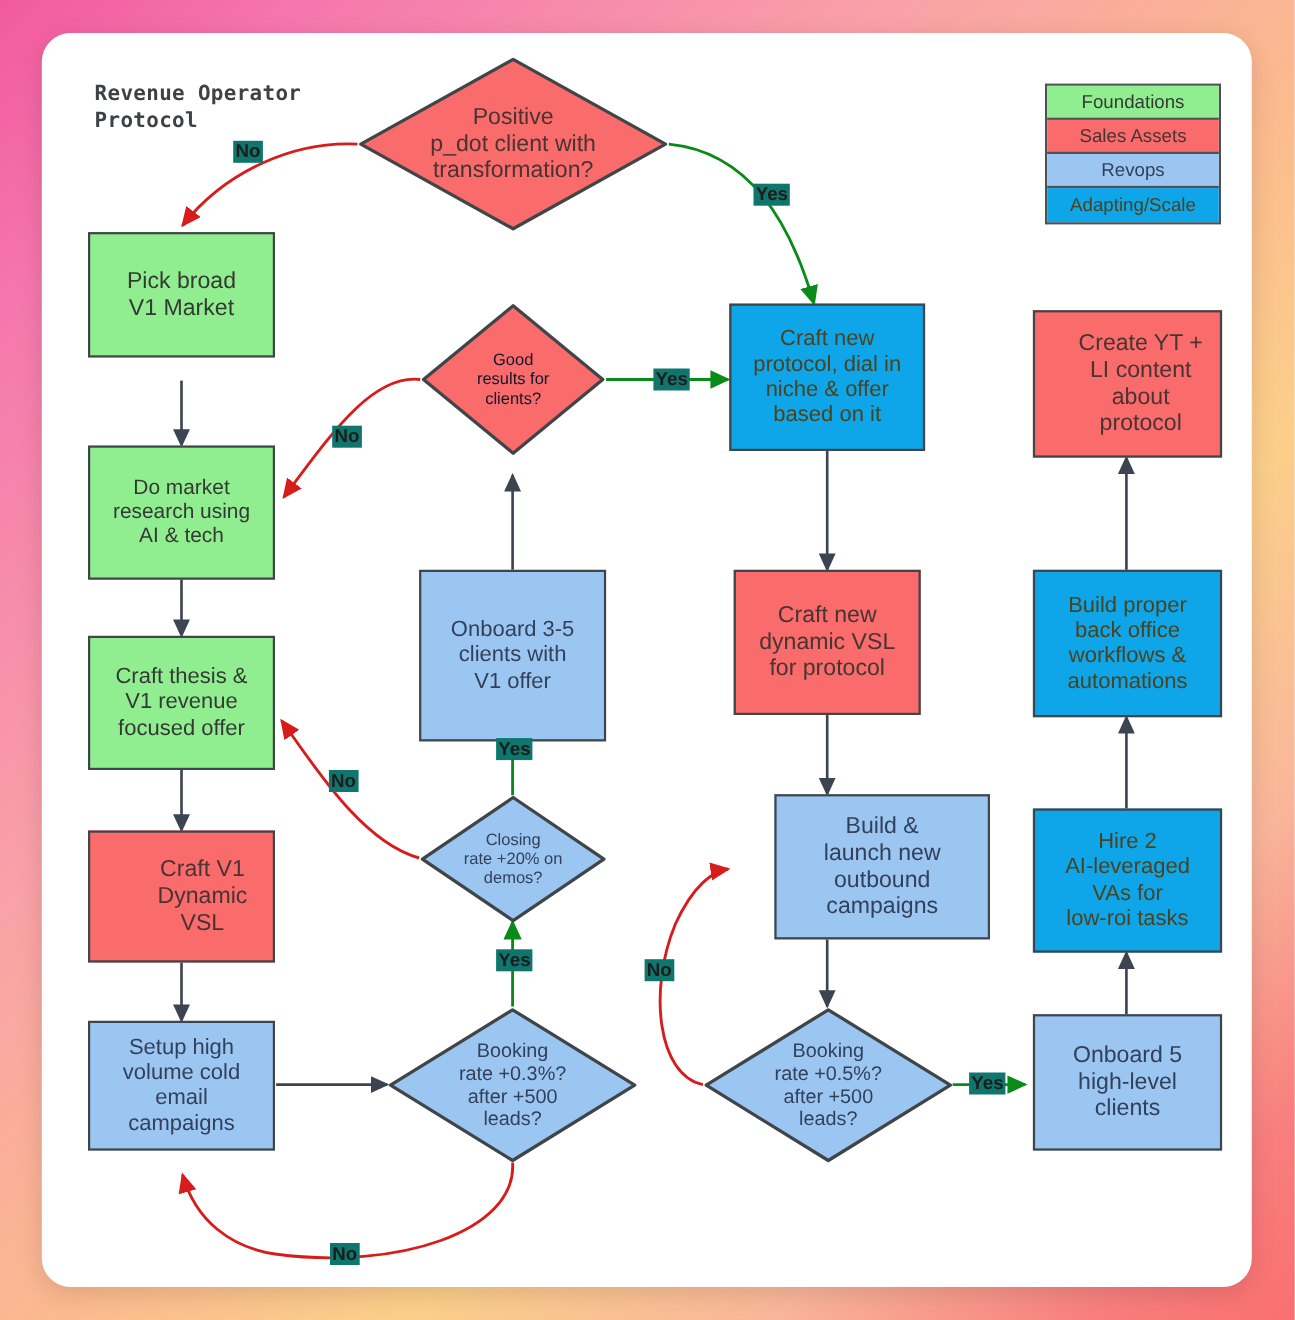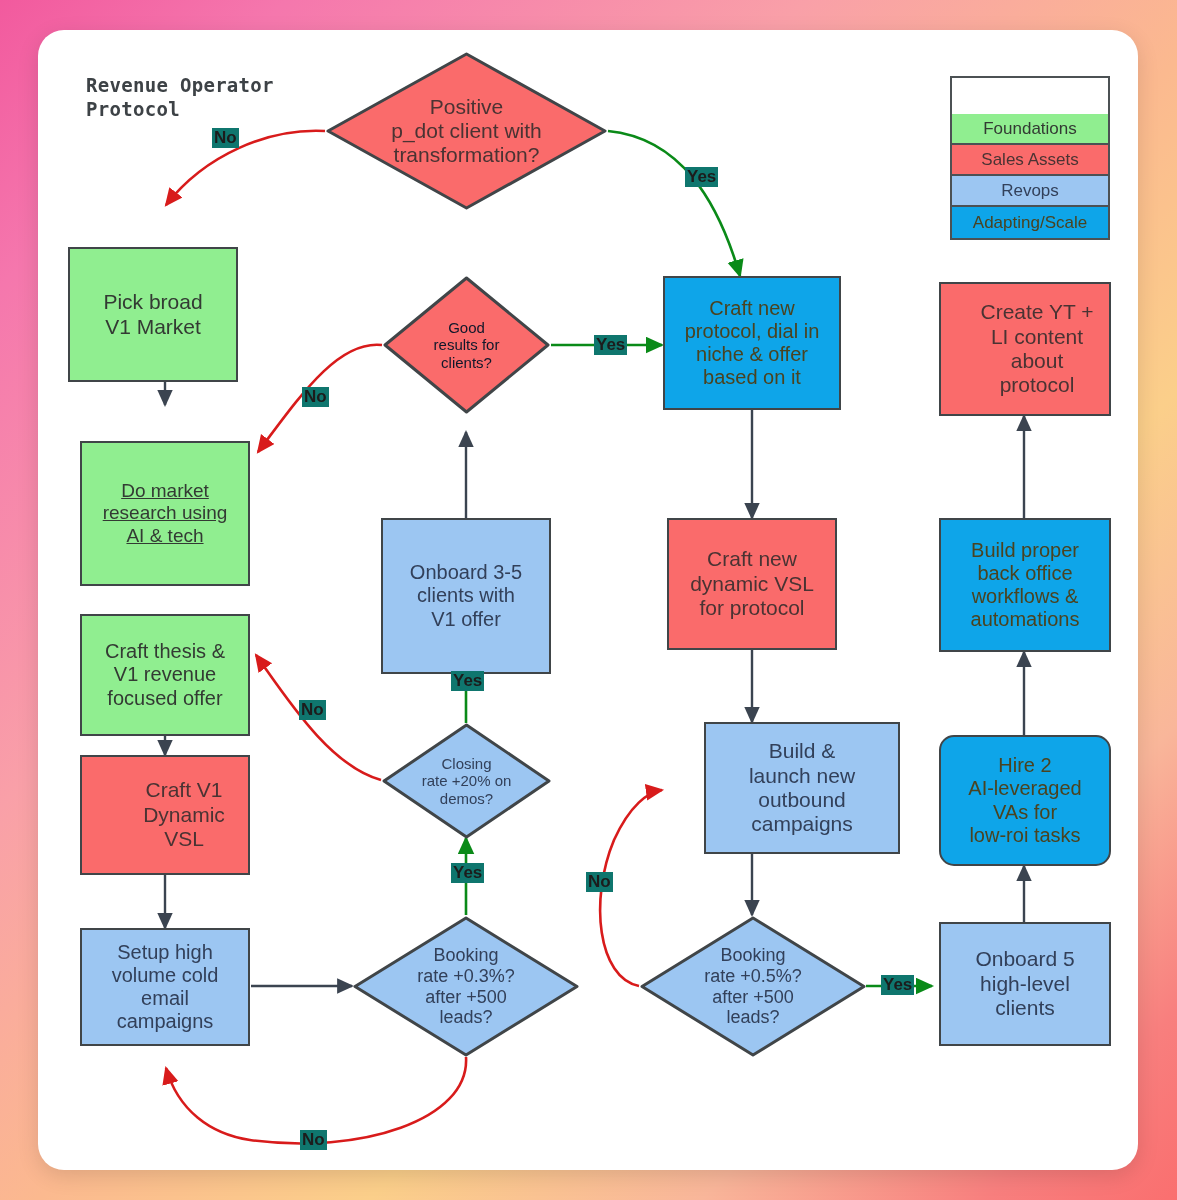--- a/index.html
+++ b/index.html
@@ -12,21 +12,21 @@
   #card{
     position:absolute;left:38px;top:30px;width:1100px;height:1140px;
     background:#ffffff;border-radius:26px;
     box-shadow:0 6px 22px rgba(0,0,0,0.12);
     overflow:hidden;
   }
   #svgroot{position:absolute;left:0;top:0;width:1177px;height:1200px;}
   .node{position:absolute;box-sizing:border-box;display:flex;align-items:center;justify-content:center;text-align:center;}
   .rect{border:2.2px solid #404548;line-height:1.16;}
   .rect span{display:block;padding:0 6px;}
-  .green{background:#90ee90;color:#333a33;margin-top:36px;}
+  .green{background:#90ee90;color:#333a33;}
   .red{background:#fa6b6b;color:#4a3333;}
   .blue{background:#9cc6f2;color:#32405a;}
   .yellow{background:#0ea5e9;color:#4a4320;}
   .diamond-wrap{position:absolute;}
   .diamond-wrap .dlabel{
     position:absolute;left:0;top:0;width:100%;height:100%;
     display:flex;align-items:center;justify-content:center;text-align:center;line-height:1.14;
     pointer-events:none;
   }
   .dshape{position:absolute;left:0;top:0;width:100%;height:100%;}
@@ -158,26 +158,26 @@
   <div class="diamond-wrap" style="left:639px;top:915px;width:228px;height:143px;font-size:18px;color:#32405a;">
     <svg class="dshape" viewBox="0 0 228 143" preserveAspectRatio="none">
         <polygon points="114,3 225,71.5 114,140 3,71.5" fill="#9cc6f2" stroke="#404548" stroke-width="3" stroke-linejoin="round"></polygon>
       </svg>
     <div class="dlabel" style="white-space:pre-line;">Booking
 rate +0.5%?
 after +500
 leads?</div>
   </div>
 
-  <div class="node rect green" style="left:68px;top:211px;width:170px;height:135px;font-size:21px;">
+  <div class="node rect green" style="left:80px;top:211px;width:170px;height:114px;font-size:21px;">
       <span style="white-space:pre-line;">Pick broad
 V1 Market</span>
     </div>
 
-  <div class="node rect green" style="left:80px;top:405px;width:170px;height:145px;font-size:19px;text-decoration:underline;">
+  <div class="node rect green" style="left:80px;top:405px;width:170px;height:122px;font-size:19px;">
       <span style="white-space:pre-line;">Do market
 research using
 AI &amp; tech</span>
     </div>
 
   <div class="node rect green" style="left:80px;top:578px;width:170px;height:122px;font-size:20px;">
       <span style="white-space:pre-line;">Craft thesis &amp;
 V1 revenue
 focused offer</span>
     </div>
@@ -219,21 +219,21 @@
 outbound
 campaigns</span>
     </div>
 
   <div class="node rect blue" style="left:939px;top:922px;width:172px;height:124px;font-size:21px;">
       <span style="white-space:pre-line;">Onboard 5
 high-level
 clients</span>
     </div>
 
-  <div class="node rect yellow" style="left:939px;top:735px;width:172px;height:131px;font-size:20px;border-radius:15px;">
+  <div class="node rect yellow" style="left:939px;top:735px;width:172px;height:131px;font-size:20px;">
       <span style="white-space:pre-line;">Hire 2
 AI-leveraged
 VAs for
 low-roi tasks</span>
     </div>
 
   <div class="node rect yellow" style="left:939px;top:518px;width:172px;height:134px;font-size:20px;">
       <span style="white-space:pre-line;">Build proper
 back office
 workflows &amp;

